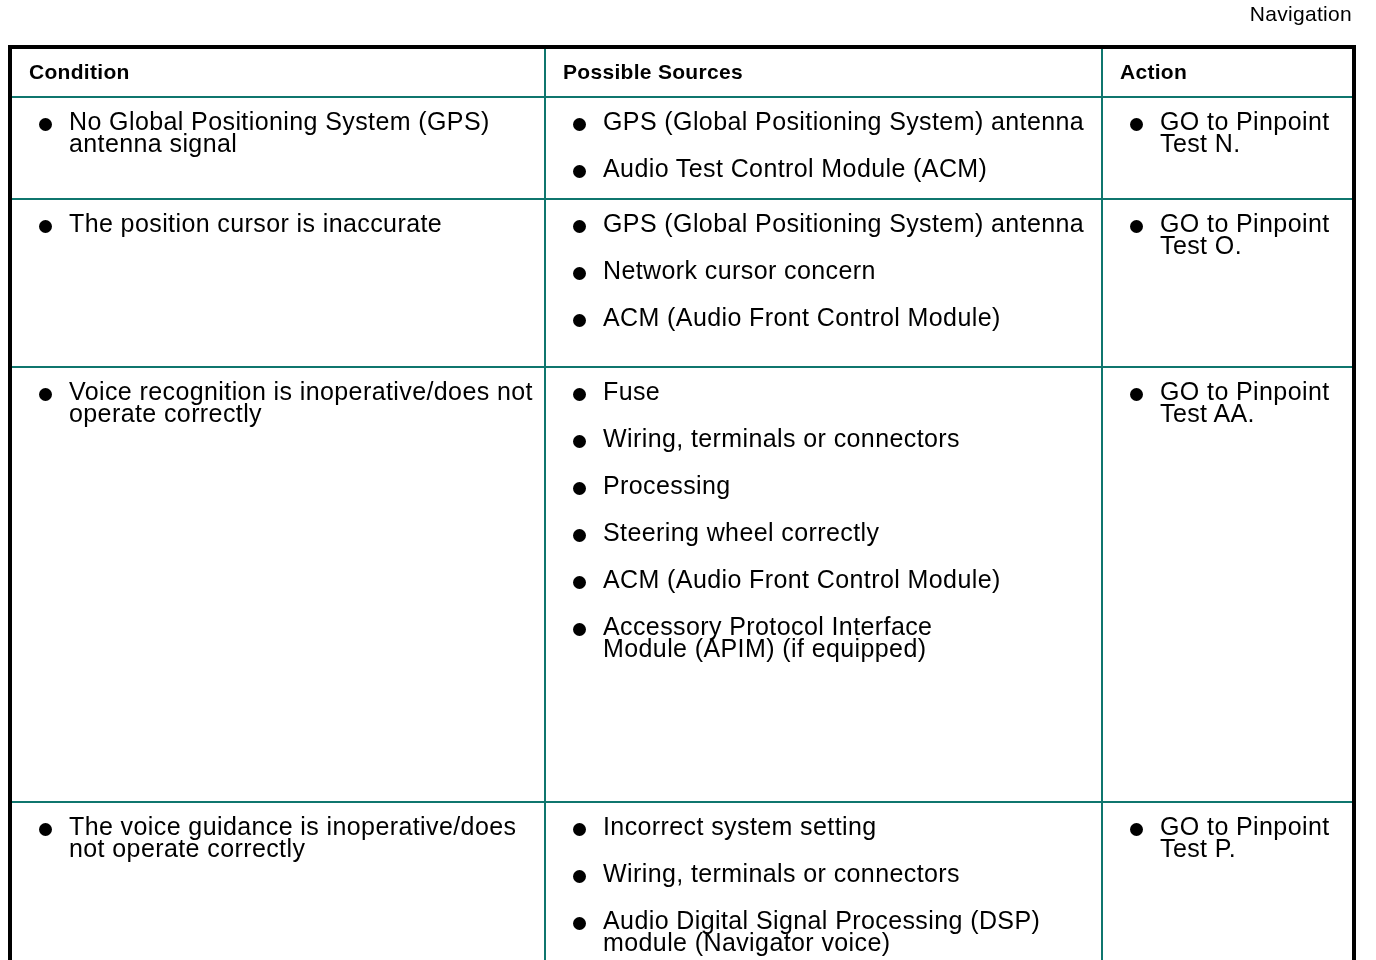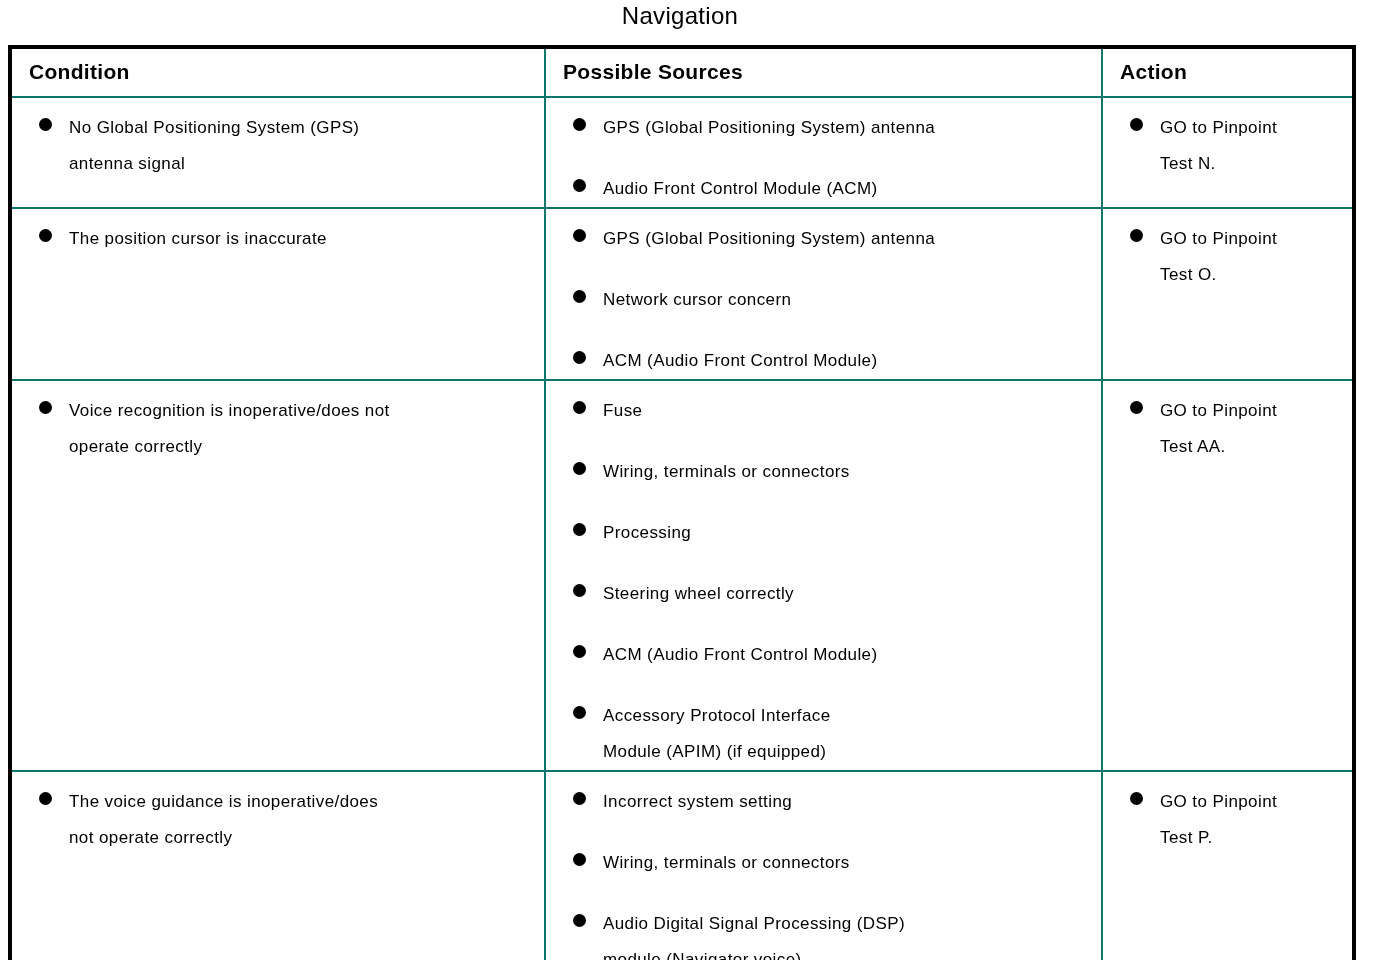--- a/index.html
+++ b/index.html
@@ -15,22 +15,22 @@
   .page {
     position: relative;
     width: 1376px;
     height: 960px;
   }
   .doc-title {
     position: absolute;
     top: 2px;
     left: 8px;
     width: 1344px;
-    text-align: center;
-    font-size: 24px;
+    text-align: right;
+    font-size: 21px;
     letter-spacing: 0.3px;
   }
   table.diag {
     position: absolute;
     top: 45px;
     left: 8px;
     width: 1344px;
     border-collapse: collapse;
     table-layout: fixed;
     border: 4px solid #000000;
@@ -46,21 +46,21 @@
   thead tr { height: 50px; }
   th {
     text-align: left;
     font-size: 21px;
     font-weight: bold;
     letter-spacing: 0.3px;
     padding: 11px 0 0 17px;
   }
   tr.row-0 { height: 102px; }
   tr.row-1 { height: 168px; }
-  tr.row-2 { height: 341px; }
+  tr.row-2 { height: 435px; }
   tr.row-3 { height: 242px; }
   td { padding: 12px 6px 0 0; }
   ul.blist {
     list-style: none;
     margin: 0;
     padding: 0;
   }
   ul.blist li {
     display: flex;
     align-items: flex-start;
@@ -71,22 +71,22 @@
   .bullet {
     flex: 0 0 13px;
     width: 13px;
     height: 13px;
     border-radius: 50%;
     background: #000000;
     margin-top: 8px;
   }
   .txt {
     margin-left: 17px;
-    font-size: 17px;
-    line-height: 36px;
+    font-size: 25px;
+    line-height: 22px;
     letter-spacing: 0.4px;
     white-space: pre-line;
   }
 </style>
 </head>
 <body>
 
 <div class="page">
 
   <div class="doc-title">Navigation</div>
@@ -117,21 +117,21 @@
           </ul>
         </td>
         <td>
           <ul class="blist">
             <li>
               <span class="bullet"></span>
               <span class="txt">GPS (Global Positioning System) antenna</span>
             </li>
             <li>
               <span class="bullet"></span>
-              <span class="txt">Audio Front Control Module (ACM)</span>
+              <span class="txt">Audio Test Control Module (ACM)</span>
             </li>
           </ul>
         </td>
         <td>
           <ul class="blist">
             <li>
               <span class="bullet"></span>
               <span class="txt">GO to Pinpoint
 Test N.</span>
             </li>

